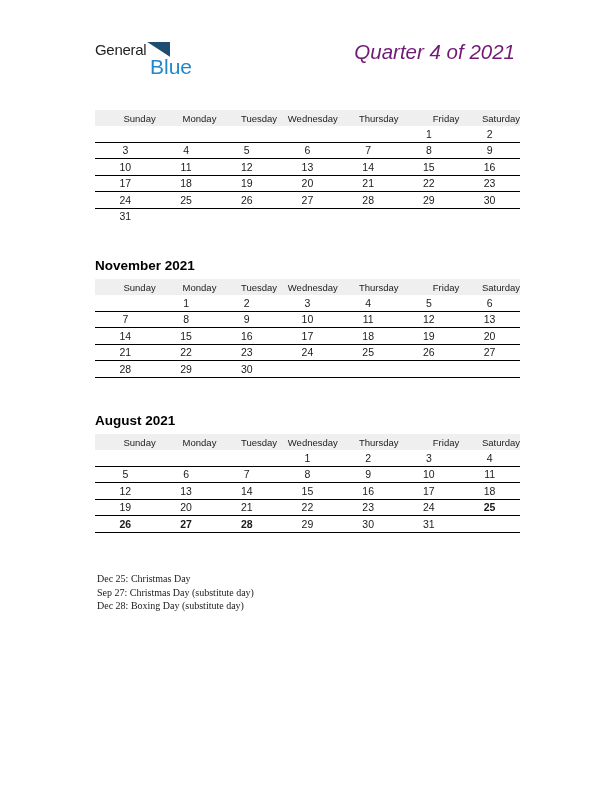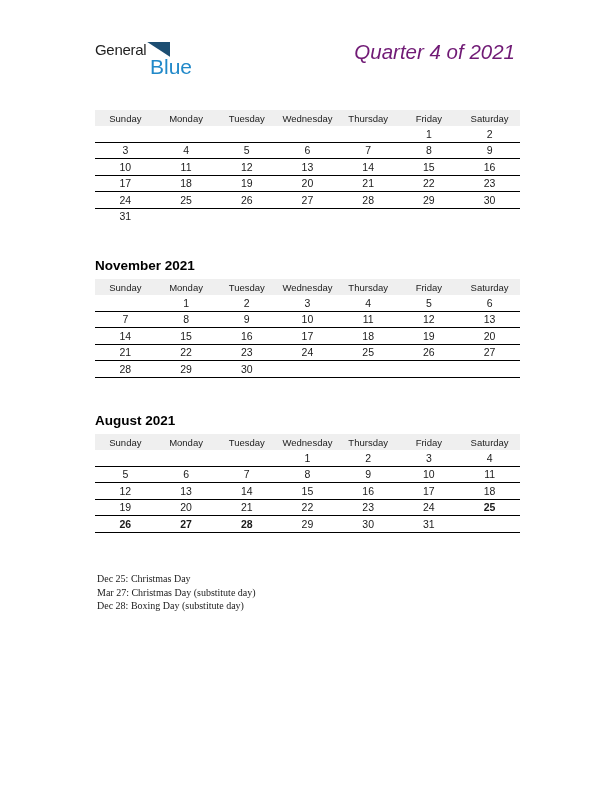--- a/index.html
+++ b/index.html
@@ -41,21 +41,21 @@
     font-weight: bold; color: #000;
   }
   table.cal {
     width: 425px; margin-top: 6px;
     border-collapse: collapse; table-layout: fixed;
   }
   table.cal th {
     height: 16px; padding: 0;
     background: var(--header-bg, #efefef);
     font-weight: normal; font-size: 9.5px; color: #1c1c1c;
-    text-align: center; vertical-align: middle;
+    text-align: right; vertical-align: middle;
   }
   table.cal td {
     height: 15.5px; padding: 0;
     font-size: 10.5px; color: #1a1a1a;
     text-align: center; vertical-align: middle;
   }
   table.cal tbody tr { border-bottom: 1.5px solid #000; }
   table.cal tbody tr.no-line { border-bottom: none; }
   td.holiday { color: var(--holiday-red, #e8231d); font-weight: bold; }
 
@@ -293,17 +293,17 @@
               <td></td>
               <td></td>
             </tr>
           </tbody>
         </table>
       </section>
     </div>
 
   <div class="notes" id="notes">
       <div class="note">Dec 25: Christmas Day</div>
-      <div class="note">Mar 27: Christmas Day (substitute day)</div>
+      <div class="note">Sep 27: Christmas Day (substitute day)</div>
       <div class="note">Dec 28: Boxing Day (substitute day)</div>
     </div>
 
 </div>
 
 </body></html>

